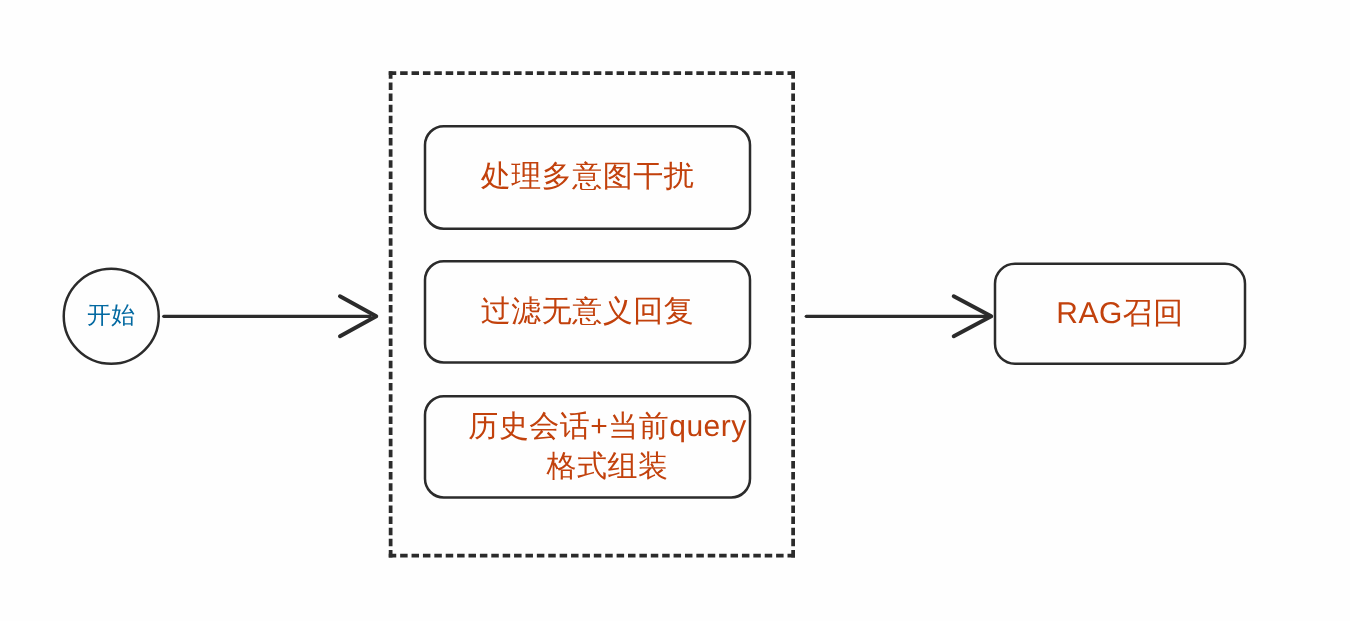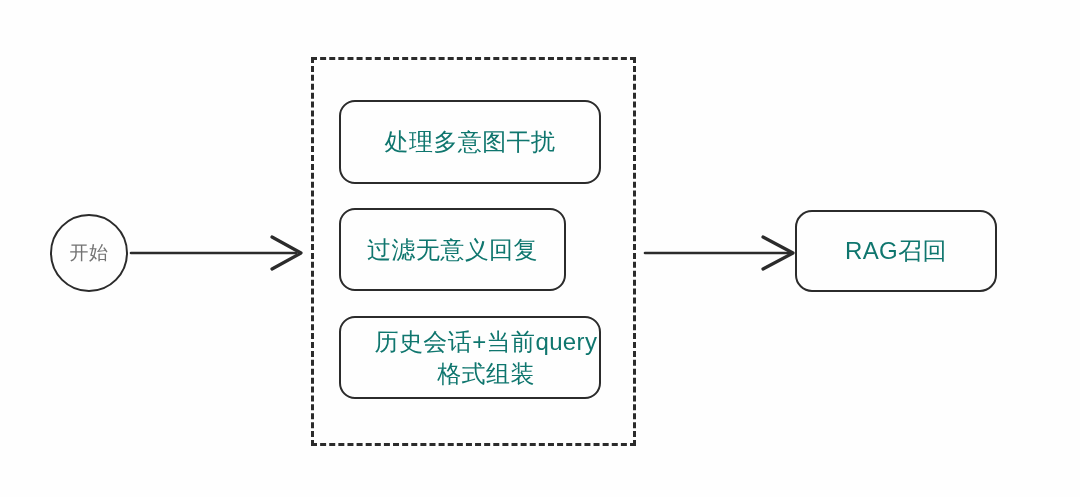--- a/index.html
+++ b/index.html
@@ -34,21 +34,21 @@
     border: 2.2px solid #2b2b2b;
     border-radius: 50%;
     background: #fefefe;
     display: flex;
     align-items: center;
     justify-content: center;
     box-sizing: border-box;
   }
   .start-node .node-text {
     font-size: 19px;
-    color: #737373;
+    color: #0369a1;
     letter-spacing: 0.5px;
     line-height: 1.2;
   }
 
   
   .dashed-group {
     position: absolute;
     left: 311px;
     top: 57px;
     width: 325px;
@@ -65,28 +65,28 @@
     border-radius: 16px;
     background: #fefefe;
     display: flex;
     align-items: center;
     justify-content: center;
     box-sizing: border-box;
     text-align: center;
   }
   .proc-box .node-text {
     font-size: 24px;
-    color: #0f766e;
+    color: #c2410c;
     line-height: 1.32;
     letter-spacing: 0.4px;
     white-space: pre-line;
   }
 
   .box-1 { left: 339px; top: 100px;  width: 262px; height: 84px; }
-  .box-2 { left: 339px; top: 208px;  width: 227px; height: 83px; }
+  .box-2 { left: 339px; top: 208px;  width: 262px; height: 83px; }
   .box-3 { left: 339px; top: 316px;  width: 262px; height: 83px; padding-left: 32px; }
 
   .rag-box {
     left: 795px;
     top: 210px;
     width: 202px;
     height: 82px;
     border-radius: 17px;
   }
   .rag-box .node-text { font-size: 24px; }

